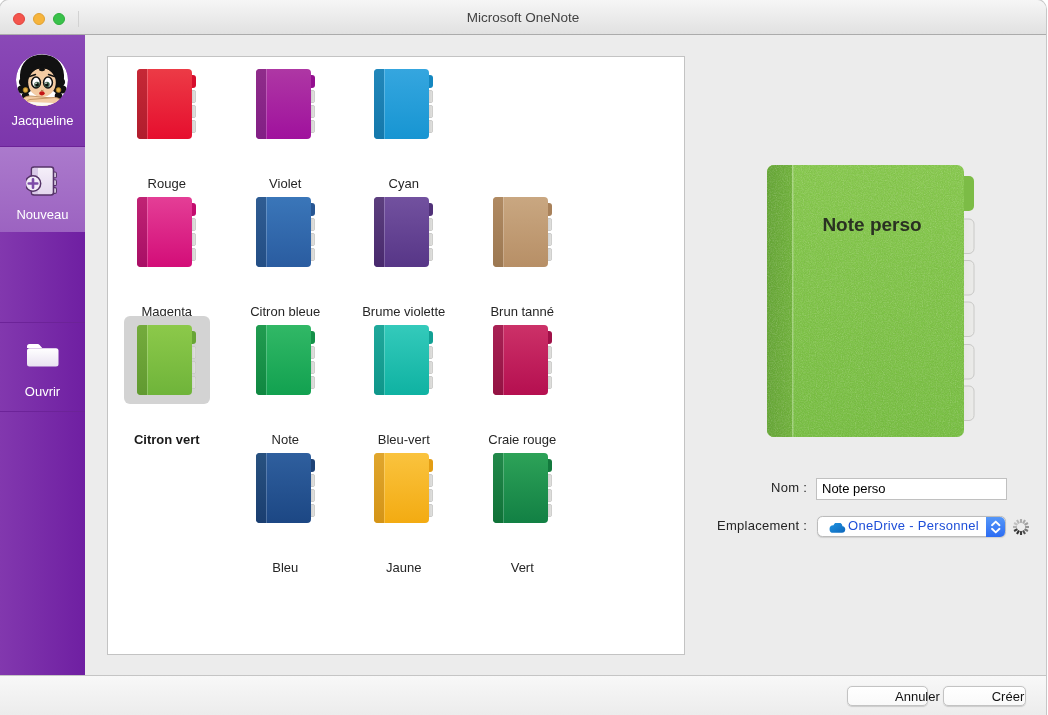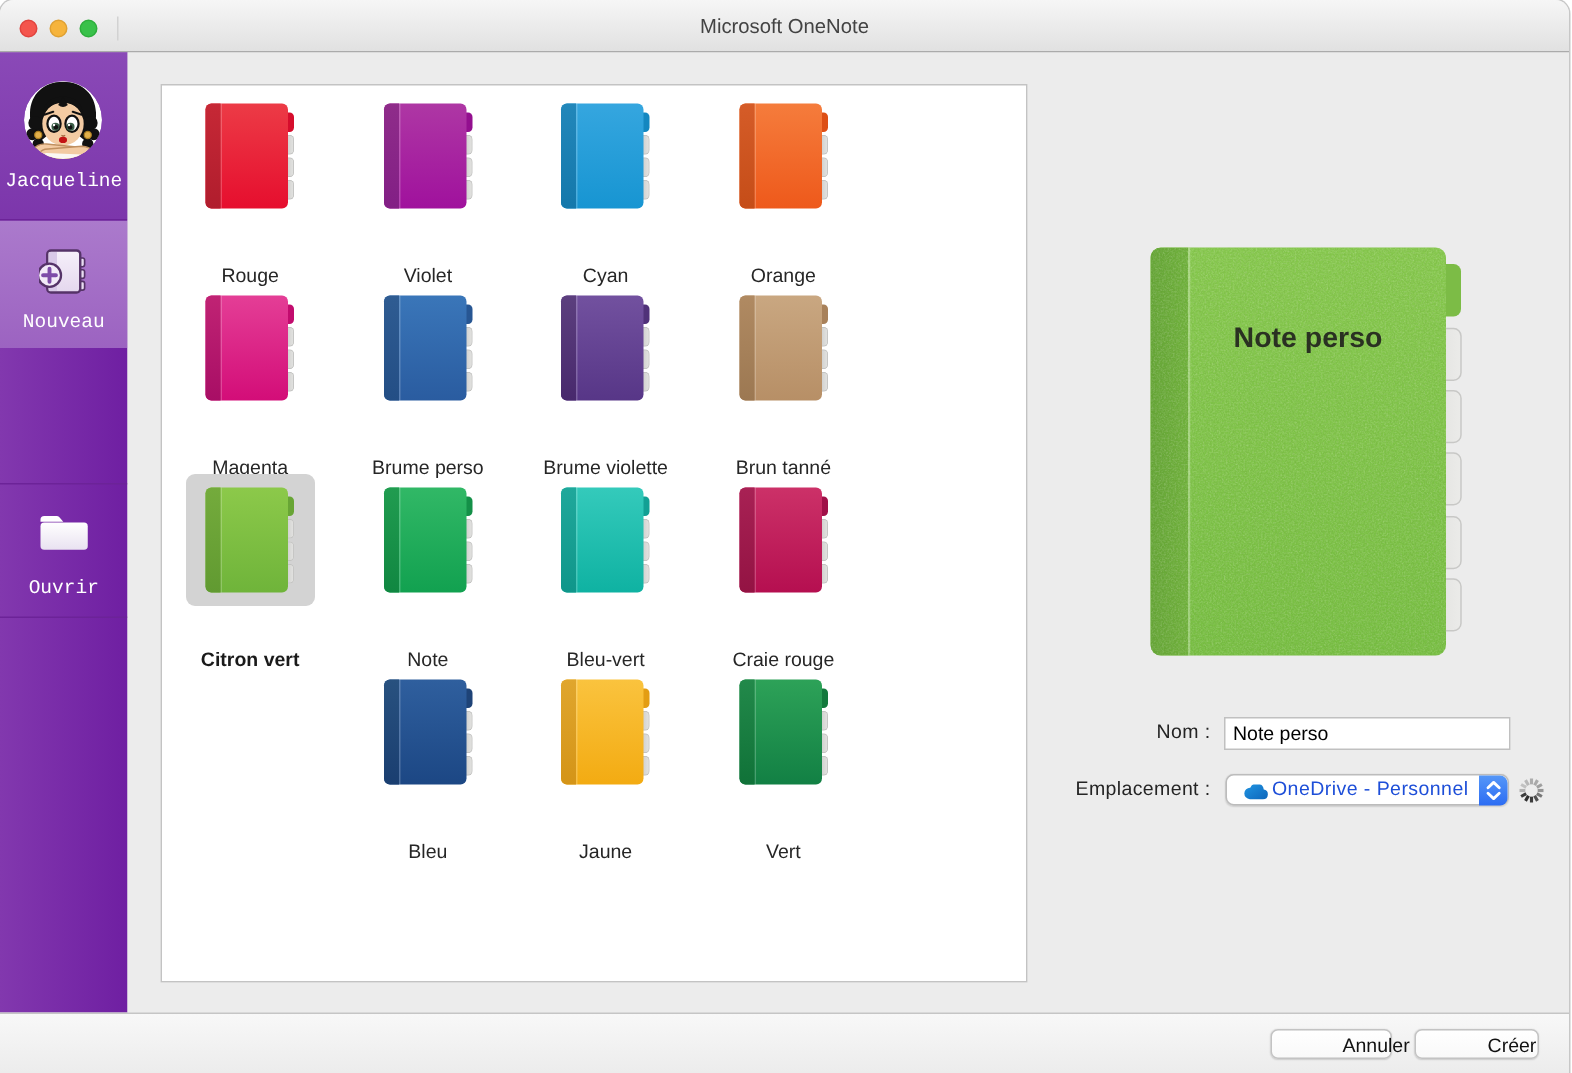--- a/index.html
+++ b/index.html
@@ -7,21 +7,21 @@
 .window { position:absolute; left:0; top:0; width:1046px; height:716px; border-radius:9px 9px 0 0; overflow:hidden; background:#ececec; box-shadow:0 0 0 1px rgba(0,0,0,.22); }
 
 .titlebar { position:absolute; left:0; top:0; width:100%; height:35px; background:linear-gradient(180deg,#f6f6f6,#e1e1e1); border-bottom:1px solid #ababab; }
 .tl { position:absolute; top:12.5px; width:12px; height:12px; border-radius:50%; }
 .tl.r { left:13px; background:#f4554d; border:0.5px solid #e0443e; }
 .tl.y { left:33px; background:#f6b43c; border:0.5px solid #dfa133; }
 .tl.g { left:53px; background:#39c14a; border:0.5px solid #2eae3c; }
 .tdiv { position:absolute; left:78px; top:11px; width:1px; height:16px; background:#d2d2d2; }
 .title { position:absolute; left:0; right:0; top:0; height:36px; line-height:36px; text-align:center; font-size:13.5px; color:#434343; }
 
-.sidebar { position:absolute; left:0; top:35px; width:85px; height:640px; background:linear-gradient(90deg,#8238ae,#6f1fa2);font-family:Liberation Mono, monospace; }
+.sidebar { position:absolute; left:0; top:35px; width:85px; height:640px; background:linear-gradient(90deg,#8238ae,#6f1fa2); }
 .sb-sec { position:absolute; left:0; width:85px; text-align:center; color:#fff; font-size:13px; }
 .sb-avatar { top:0; height:111px; background:linear-gradient(180deg,#8a49b7,#7c36ab); }
 .sb-new { top:111px; height:86px; background:linear-gradient(180deg,#ab7acc,#9c63c1); border-top:1px solid #6c2398; }
 .sb-rec { top:197px; height:90px; border-top:1px solid #6c2398; }
 .sb-open { top:287px; height:90px; border-top:1px solid #6c2398; border-bottom:1px solid #6c2398; }
 .sb-label { position:absolute; left:0; right:0; font-size:13px; color:#fff; }
 
 .content { position:absolute; left:85px; top:35px; right:0; height:640px; background:#ececec; }
 .panel { position:absolute; left:21.5px; top:21px; width:578px; height:599px; background:#fff; border:1px solid #c3c3c3; }
 
@@ -180,32 +180,20 @@
           <div class="nb">
             <i class="tabc"></i>
             <i class="tabg" style="top:20.5px"></i>
             <i class="tabg" style="top:35.5px"></i>
             <i class="tabg" style="top:50.5px"></i>
             <i class="body"></i>
             <i class="spine"></i>
           </div>
           <div class="lbl">Cyan</div>
         </div>
-      <div class="cell c-orange" style="left:355.5px;top:3px">
-          <div class="cellbox"></div>
-          <div class="nb">
-            <i class="tabc"></i>
-            <i class="tabg" style="top:20.5px"></i>
-            <i class="tabg" style="top:35.5px"></i>
-            <i class="tabg" style="top:50.5px"></i>
-            <i class="body"></i>
-            <i class="spine"></i>
-          </div>
-          <div class="lbl">Orange</div>
-        </div>
       <div class="cell c-magenta" style="left:0px;top:131px">
           <div class="cellbox"></div>
           <div class="nb">
             <i class="tabc"></i>
             <i class="tabg" style="top:20.5px"></i>
             <i class="tabg" style="top:35.5px"></i>
             <i class="tabg" style="top:50.5px"></i>
             <i class="body"></i>
             <i class="spine"></i>
           </div>
@@ -214,21 +202,21 @@
       <div class="cell c-bbleue" style="left:118.5px;top:131px">
           <div class="cellbox"></div>
           <div class="nb">
             <i class="tabc"></i>
             <i class="tabg" style="top:20.5px"></i>
             <i class="tabg" style="top:35.5px"></i>
             <i class="tabg" style="top:50.5px"></i>
             <i class="body"></i>
             <i class="spine"></i>
           </div>
-          <div class="lbl">Brume perso</div>
+          <div class="lbl">Citron bleue</div>
         </div>
       <div class="cell c-bviolette" style="left:237px;top:131px">
           <div class="cellbox"></div>
           <div class="nb">
             <i class="tabc"></i>
             <i class="tabg" style="top:20.5px"></i>
             <i class="tabg" style="top:35.5px"></i>
             <i class="tabg" style="top:50.5px"></i>
             <i class="body"></i>
             <i class="spine"></i>

